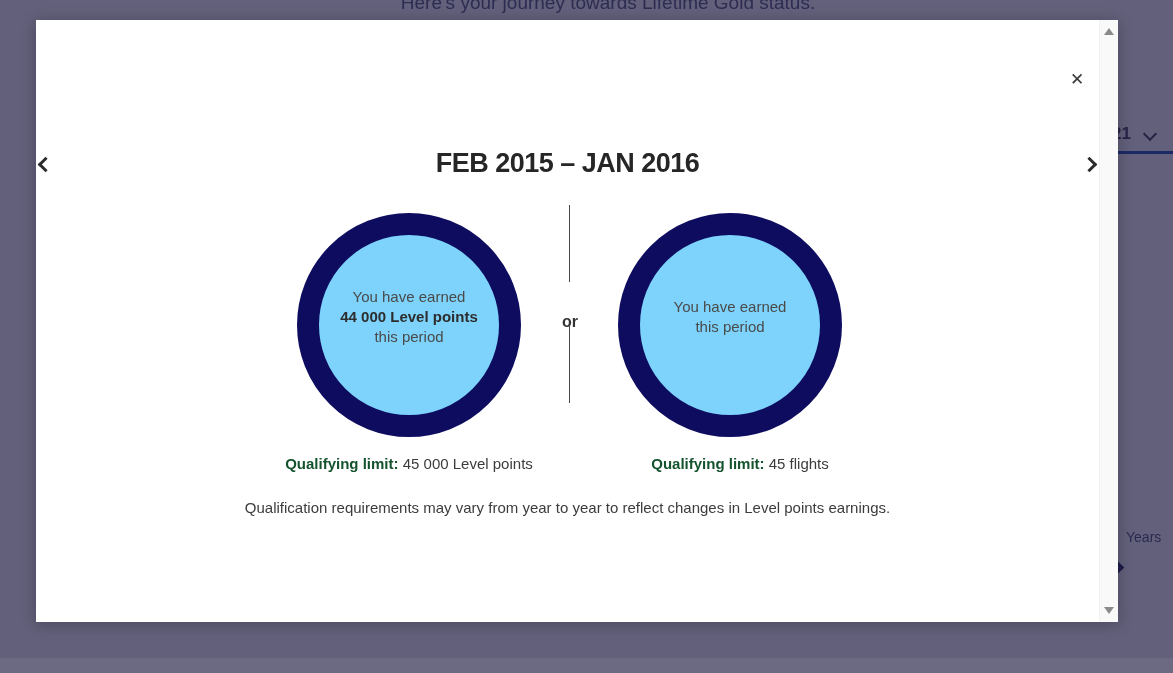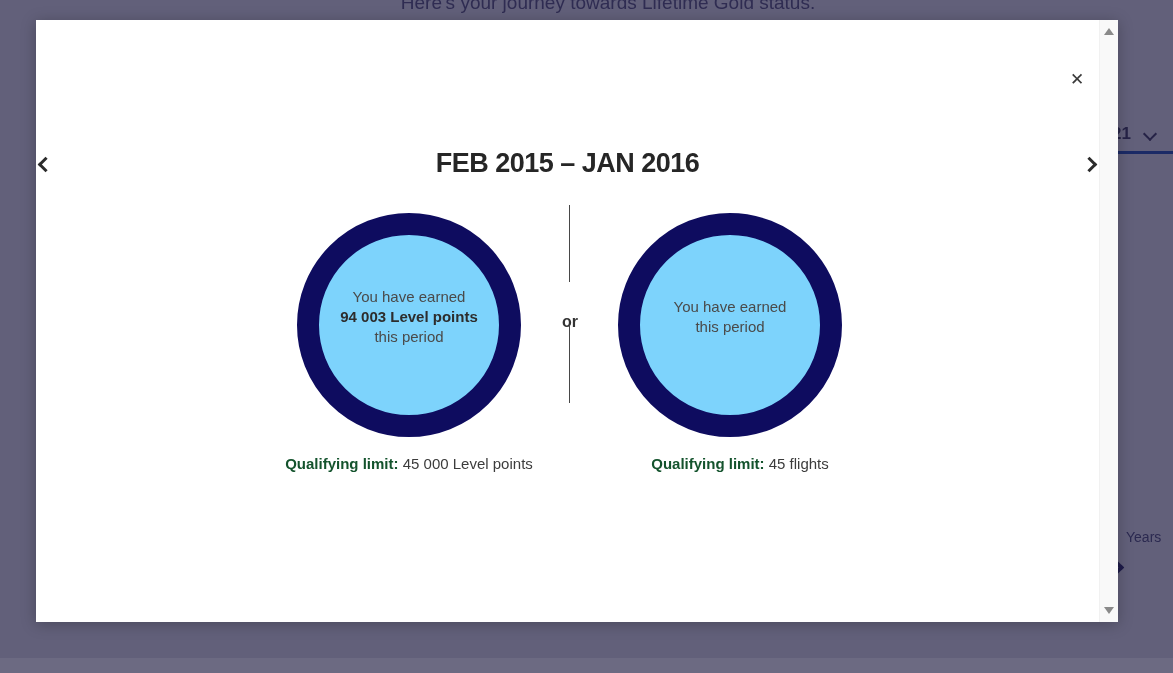--- a/index.html
+++ b/index.html
@@ -116,21 +116,21 @@
       <span class="period-title">FEB 2015 – JAN 2016</span>
       <button class="title-chev next">
           <i></i>
         </button>
     </div>
 
 
     <div class="ring left">
       <div class="ring-text">
         <div>You have earned</div>
-        <div class="strong">94 003 Level points</div>
+        <div class="strong">44 000 Level points</div>
         <div>this period</div>
       </div>
     </div>
 
     <div class="div-line top"></div>
     <div class="or-label">or</div>
     <div class="div-line bottom"></div>
 
     <div class="ring right">
       <div class="ring-text">
@@ -142,20 +142,21 @@
     <div class="limit-row left">
       <b>Qualifying limit:</b>
       <span>45 000 Level points</span>
     </div>
 
     <div class="limit-row right">
       <b>Qualifying limit:</b>
       <span>45 flights</span>
     </div>
 
+    <div class="footnote">Qualification requirements may vary from year to year to reflect changes in Level points earnings.</div>
 
   </div>
 
   <div class="scrollbar">
     <div class="sb-arrow up"></div>
     <div class="sb-arrow down"></div>
   </div>
 
 </div>
 

